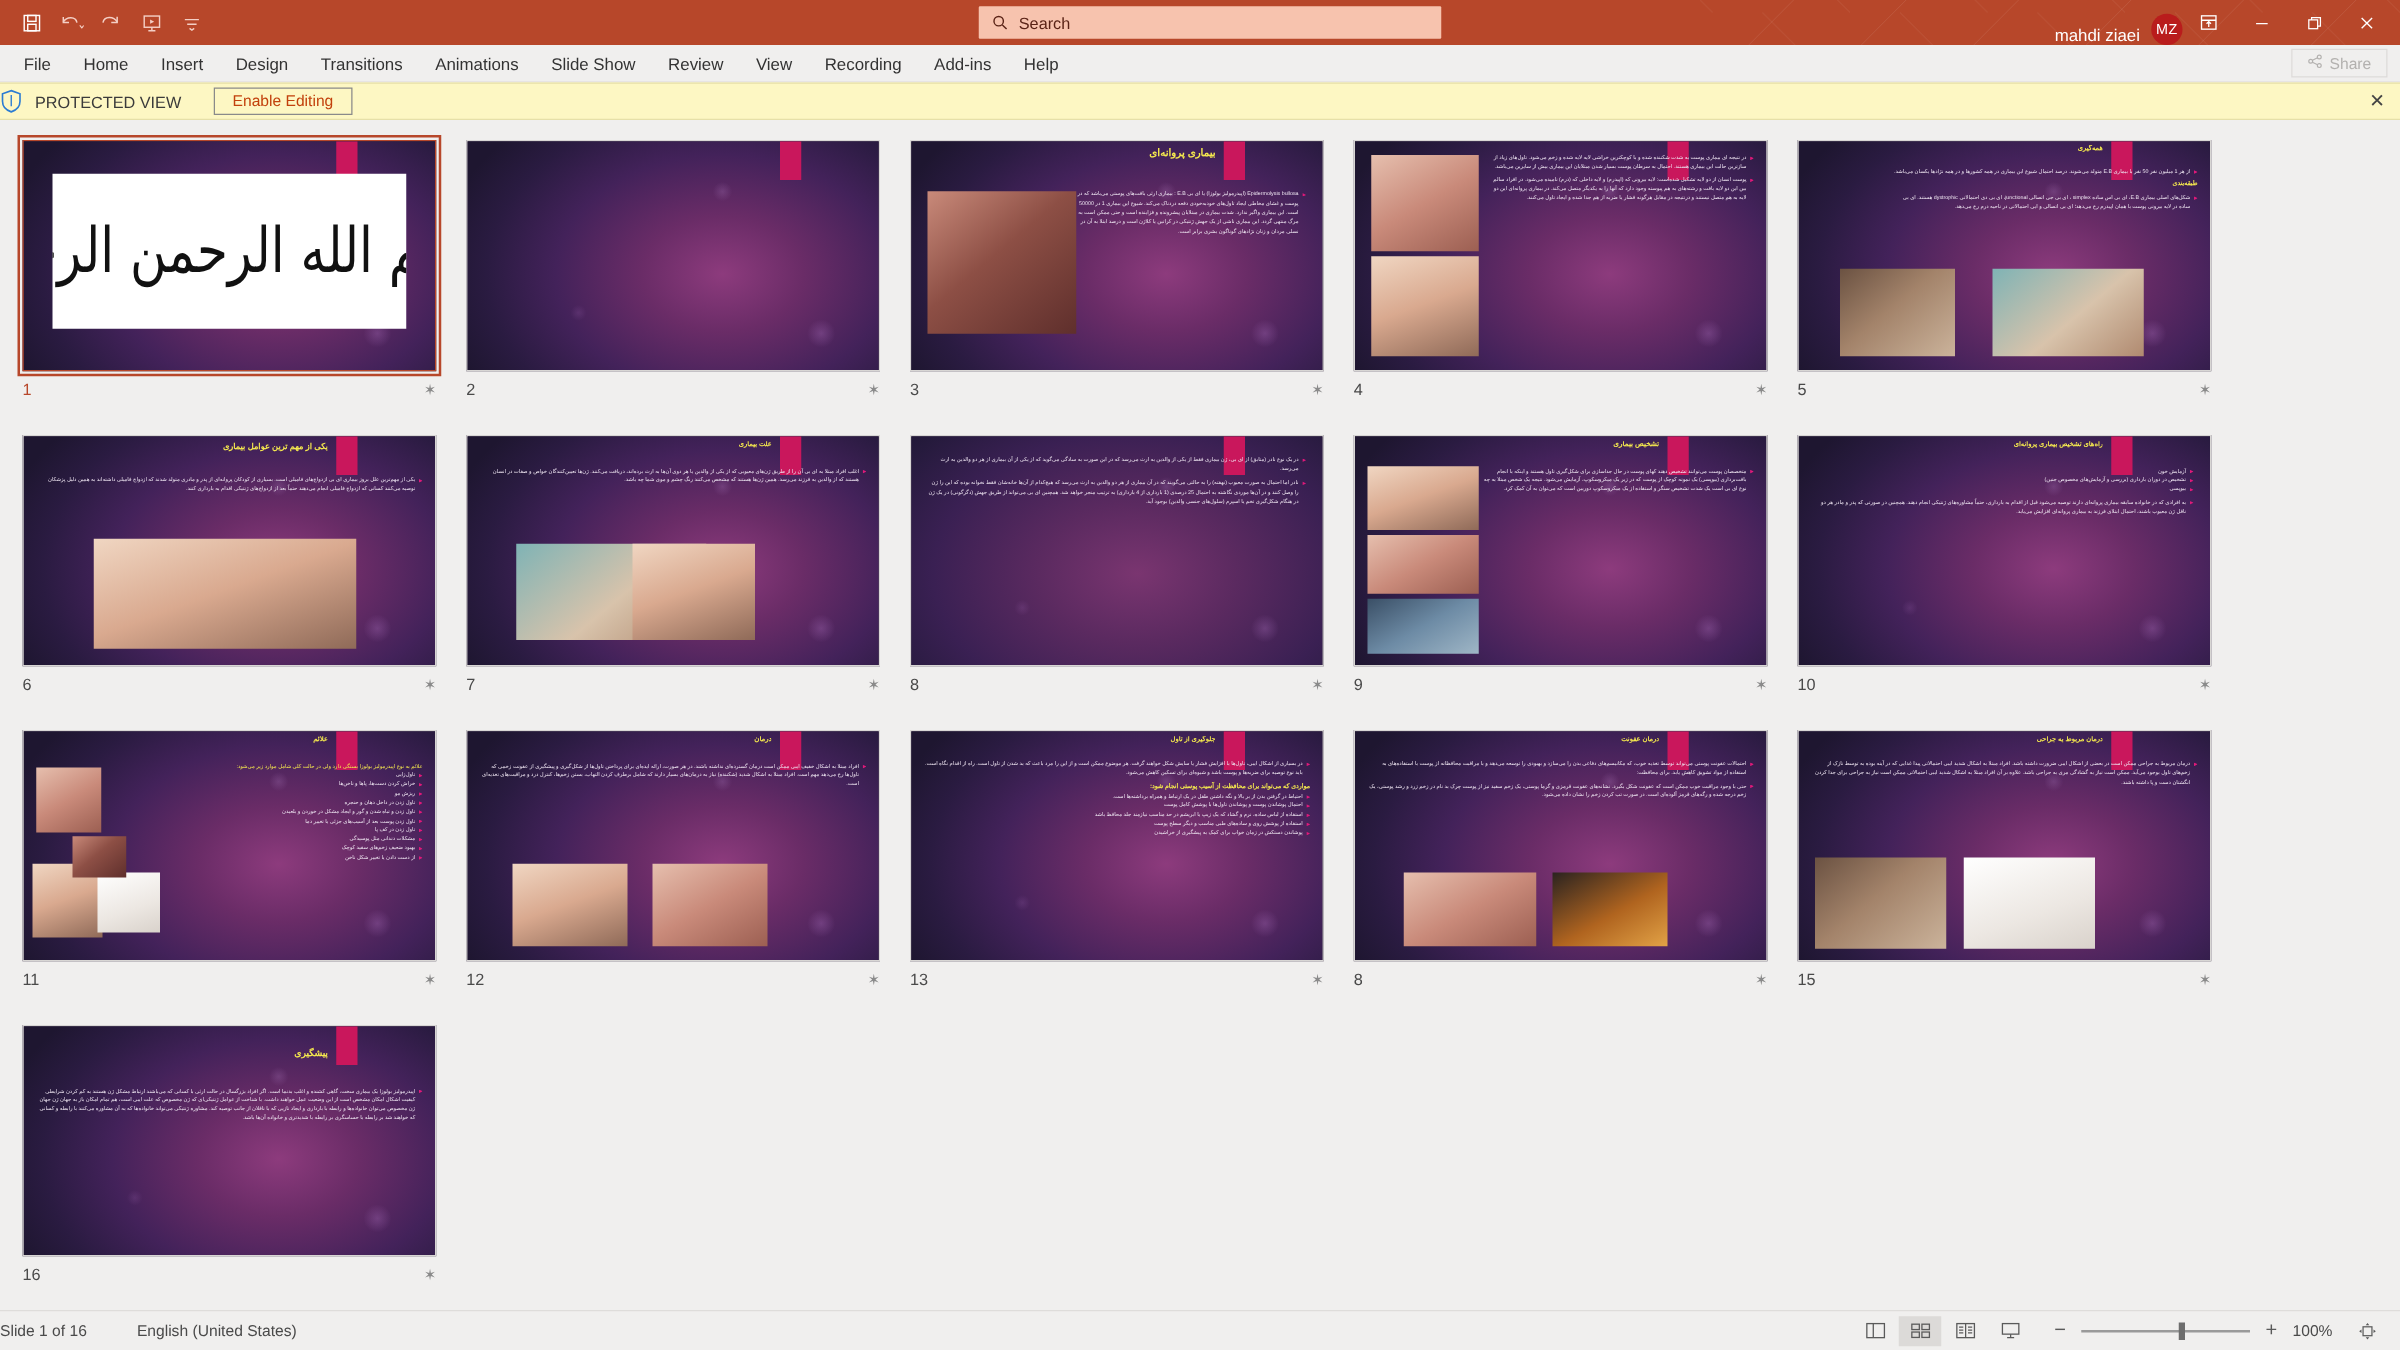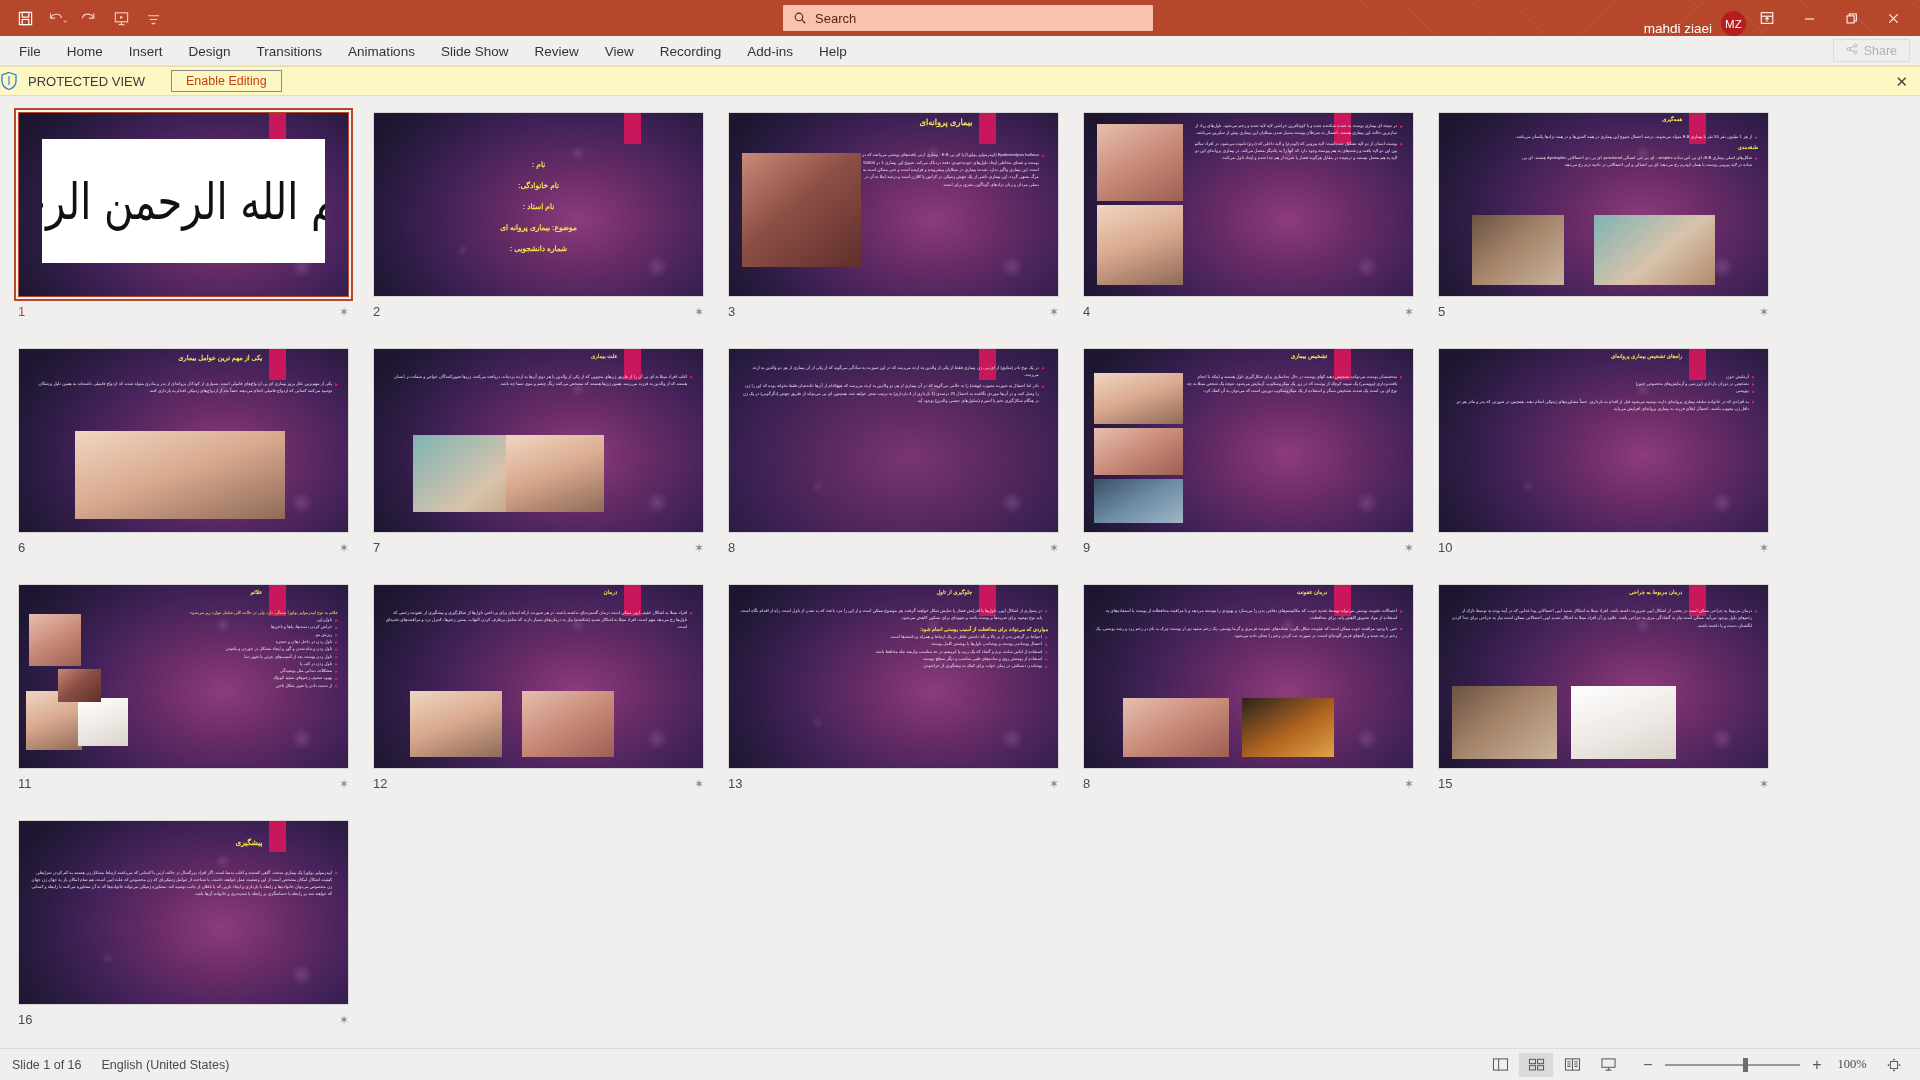--- a/index.html
+++ b/index.html
@@ -286,36 +286,36 @@
 
   
   .statusbar {
     position: absolute;
     left: 0; right: 0; bottom: 0; height: 32px;
     background: #f0efee;
     border-top: 1px solid #dedcda;
     display: flex; align-items: center;
     font-size: 12.5px; color: #4a4a4a;
   }
-  .sb-left { display: flex; align-items: center; gap: 20px; padding-left: 12px; }
+  .sb-left { display: flex; align-items: center; gap: 40px; }
   .sb-right { margin-left: auto; display: flex; align-items: center; padding-right: 12px; gap: 2px; }
   .view-btn {
     width: 34px; height: 24px;
     display: flex; align-items: center; justify-content: center;
     color: #5a5a5a;
   }
   .view-btn.active { background: #dcdad8; }
   .zoom-ctrl { display: flex; align-items: center; gap: 10px; margin-left: 14px; color: #5a5a5a; }
   .zoom-minus, .zoom-plus { font-size: 16px; width: 14px; text-align: center; }
   .slider { width: 135px; height: 2px; background: #9a9a9a; position: relative; }
   .slider .knob {
     position: absolute; left: 58%; top: -6px;
     width: 5px; height: 14px; background: #6d6d6d;
   }
-  .zoom-pct { font-size: 12.5px; color: #4a4a4a; width: 36px; text-align: center; font-family: Liberation Serif, serif; }
+  .zoom-pct { font-size: 12.5px; color: #4a4a4a; width: 36px; text-align: left; }
   .fit-btn { width: 28px; display:flex; align-items:center; justify-content:center; color:#5a5a5a; }
 </style>
 </head>
 <body>
 
 <div class="titlebar">
   <div class="qat">
     <div class="qat-btn save">
       <svg width="17" height="17" viewBox="0 0 18 18" fill="none" stroke="currentColor" stroke-width="1.2">
         <rect x="2.5" y="2.5" width="13" height="13"></rect>
@@ -449,27 +449,20 @@
       </div>
       <div class="slide-num">1</div>
       <div class="star">✶</div>
     </div>
 
     <div class="cell">
       <div class="thumb-wrap">
         <div class="thumb">
           <div class="slide-bg"></div>
           <div class="pink-tab"></div>
-          <div class="title-centered">
-            <div>نام :</div>
-            <div>نام خانوادگی:</div>
-            <div>نام استاد :</div>
-            <div>موضوع: بیماری پروانه ای</div>
-            <div>شماره دانشجویی :</div>
-          </div>
         </div>
       </div>
       <div class="slide-num">2</div>
       <div class="star">✶</div>
     </div>
 
     <div class="cell">
       <div class="thumb-wrap">
         <div class="thumb">
           <div class="slide-bg"></div>

